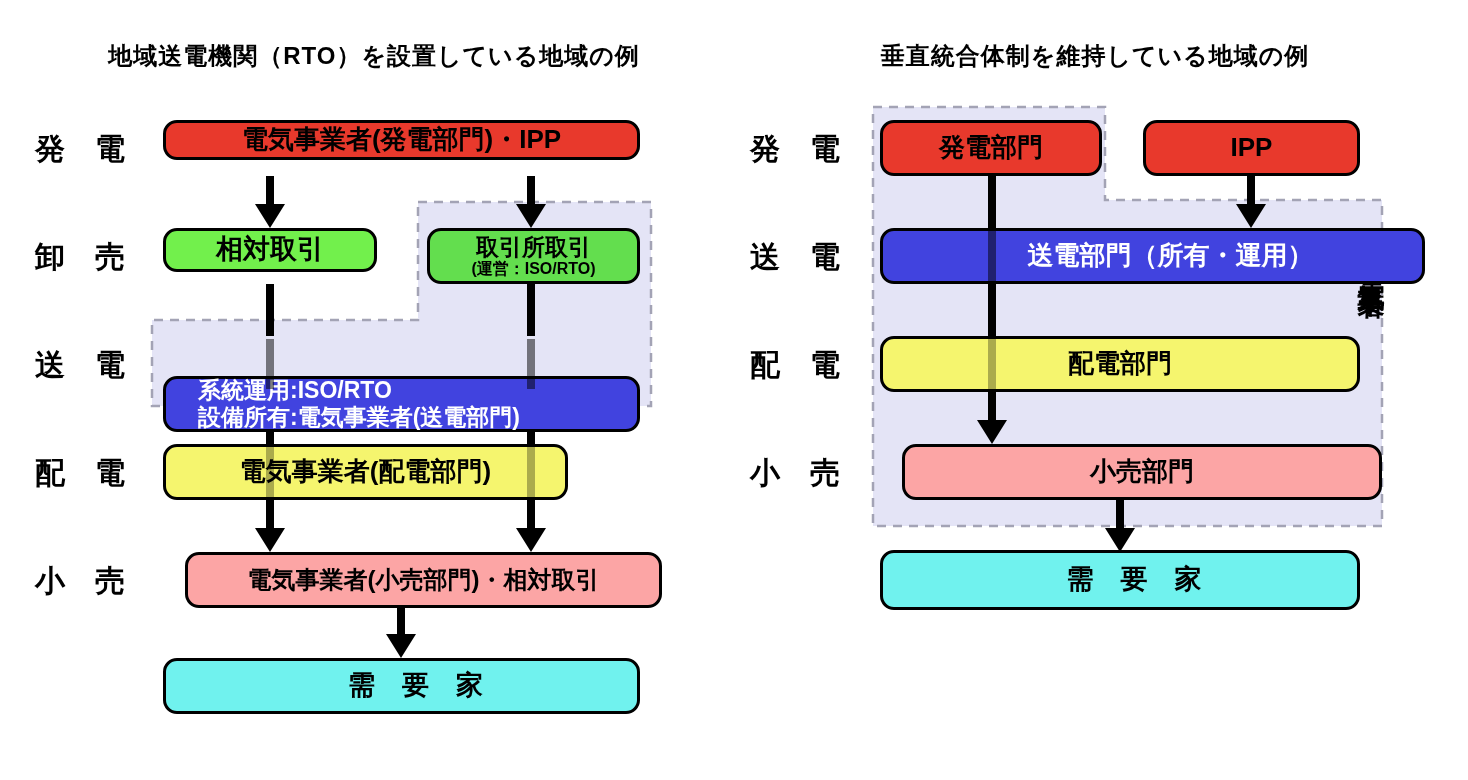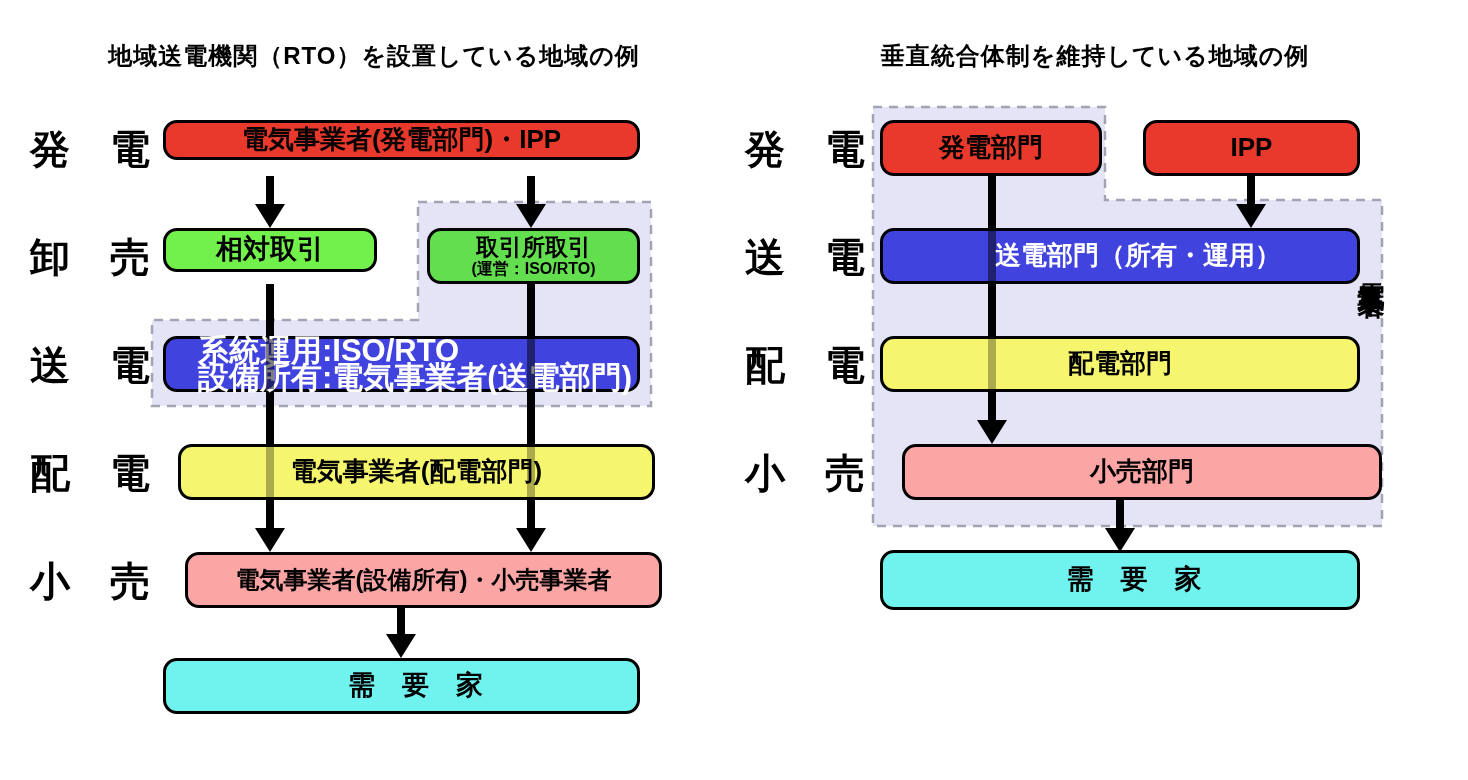--- a/index.html
+++ b/index.html
@@ -1,21 +1,21 @@
 <!DOCTYPE html>
 <html><head>
 <meta charset="utf-8">
 <style>
   html,body{margin:0;padding:0;background:#ffffff;}
   #canvas{
     position:relative;width:1468px;height:780px;background:#ffffff;overflow:hidden;
     font-family:"Liberation Sans","DejaVu Sans",sans-serif;color:#000;
   }
   .title{position:absolute;top:30px;font-size:24px;font-weight:bold;text-align:center;letter-spacing:1px;z-index:5;margin-top:10px;}
-  .rowlabel{position:absolute;width:100px;font-size:40px;font-weight:bold;text-align:center;line-height:36px;z-index:5;white-space:nowrap;}
+  .rowlabel{position:absolute;width:100px;font-size:30px;font-weight:bold;text-align:center;line-height:36px;z-index:5;white-space:nowrap;}
   .box{
     position:absolute;box-sizing:border-box;border:3px solid #000;border-radius:14px;
     display:flex;flex-direction:column;align-items:center;justify-content:center;
     text-align:center;font-weight:bold;z-index:3;line-height:1.15;
   }
   .seg{position:absolute;width:8px;background:#000;z-index:2;}
   .stripe{position:absolute;width:8px;z-index:4;}
   .stripe.on-blue{background:rgba(0,0,0,0.50);}
   .stripe.on-yellow{background:rgba(0,0,0,0.30);}
   .head{position:absolute;width:0;height:0;border-left:15px solid transparent;border-right:15px solid transparent;border-top:24px solid #000;z-index:4;}
@@ -27,21 +27,21 @@
   .c-blue{background:#4143DF;color:#fff;}
   .c-yellow{background:#F5F56E;}
   .c-magenta{background:#fca5a5;margin-left:22px;}
   .c-cyan{background:#70F2EE;padding-left:28px;}
   .vlabel{
     position:absolute;writing-mode:vertical-rl;text-orientation:upright;
     font-size:27px;font-weight:bold;letter-spacing:2px;line-height:1;z-index:6;white-space:nowrap;
   }
   .l1-23{font-size:23px;} .l2-16{font-size:16px;}
   .f24{font-size:24px;} .f26{font-size:26px;} .f27{font-size:27px;}
-  .blue-left{align-items:flex-start;text-align:left;padding-left:32px;font-size:31px;line-height:27px;}
+  .blue-left{align-items:flex-start;text-align:left;padding-left:32px;font-size:23px;line-height:27px;margin-top:40px;}
 </style>
 </head>
 <body>
 
 <div id="canvas">
 
   <svg class="regions" width="1468" height="780">
     <path class="region" d="M418 202 H651 V406 H152 V320 H418 Z"></path>
     <path class="region" d="M873 107 H1105 V200 H1382 V526 H873 Z"></path>
   </svg>
@@ -87,27 +87,27 @@
   <div class="box c-red f26" style="left:163px;top:120px;width:477px;height:40px;">電気事業者(発電部門)・IPP</div>
   <div class="box c-green1 f27" style="left:163px;top:228px;width:214px;height:44px;">相対取引</div>
   <div class="box c-green2" style="left:427px;top:228px;width:213px;height:56px;">
     <span class="l1-23">取引所取引</span>
     <span class="l2-16">(運営：ISO/RTO)</span>
   </div>
   <div class="box c-blue blue-left" style="left:163px;top:336px;width:477px;height:56px;">
     <span>系統運用:ISO/RTO</span>
     <span>設備所有:電気事業者(送電部門)</span>
   </div>
-  <div class="box c-yellow f26" style="left:178px;top:444px;width:477px;height:56px;">電気事業者(配電部門)</div>
-  <div class="box c-magenta f24" style="left:163px;top:552px;width:477px;height:56px;">電気事業者(設備所有)・小売事業者</div>
+  <div class="box c-yellow f26" style="left:163px;top:444px;width:405px;height:56px;">電気事業者(配電部門)</div>
+  <div class="box c-magenta f24" style="left:163px;top:552px;width:477px;height:56px;">電気事業者(小売部門)・相対取引</div>
   <div class="box c-cyan f27" style="left:163px;top:658px;width:477px;height:56px;">需　要　家</div>
 
   <div class="box c-red f26" style="left:880px;top:120px;width:222px;height:56px;">発電部門</div>
   <div class="box c-red f26" style="left:1143px;top:120px;width:217px;height:56px;">IPP</div>
-  <div class="box c-blue f26" style="left:880px;top:228px;width:480px;height:56px;padding-left:36px;">送電部門（所有・運用）</div>
+  <div class="box c-blue f26" style="left:880px;top:228px;width:545px;height:56px;padding-left:36px;">送電部門（所有・運用）</div>
   <div class="box c-yellow f26" style="left:880px;top:336px;width:480px;height:56px;">配電部門</div>
   <div class="box c-magenta f26" style="left:880px;top:444px;width:480px;height:56px;">小売部門</div>
   <div class="box c-cyan f27" style="left:880px;top:550px;width:480px;height:60px;">需　要　家</div>
 
   <div class="stripe on-blue" style="left:266px;top:339px;height:50px;"></div>
   <div class="stripe on-blue" style="left:527px;top:339px;height:50px;"></div>
   <div class="stripe on-yellow" style="left:266px;top:447px;height:50px;"></div>
   <div class="stripe on-yellow" style="left:527px;top:447px;height:50px;"></div>
   <div class="stripe on-blue" style="left:988px;top:231px;height:50px;"></div>
   <div class="stripe on-yellow" style="left:988px;top:339px;height:50px;"></div>

